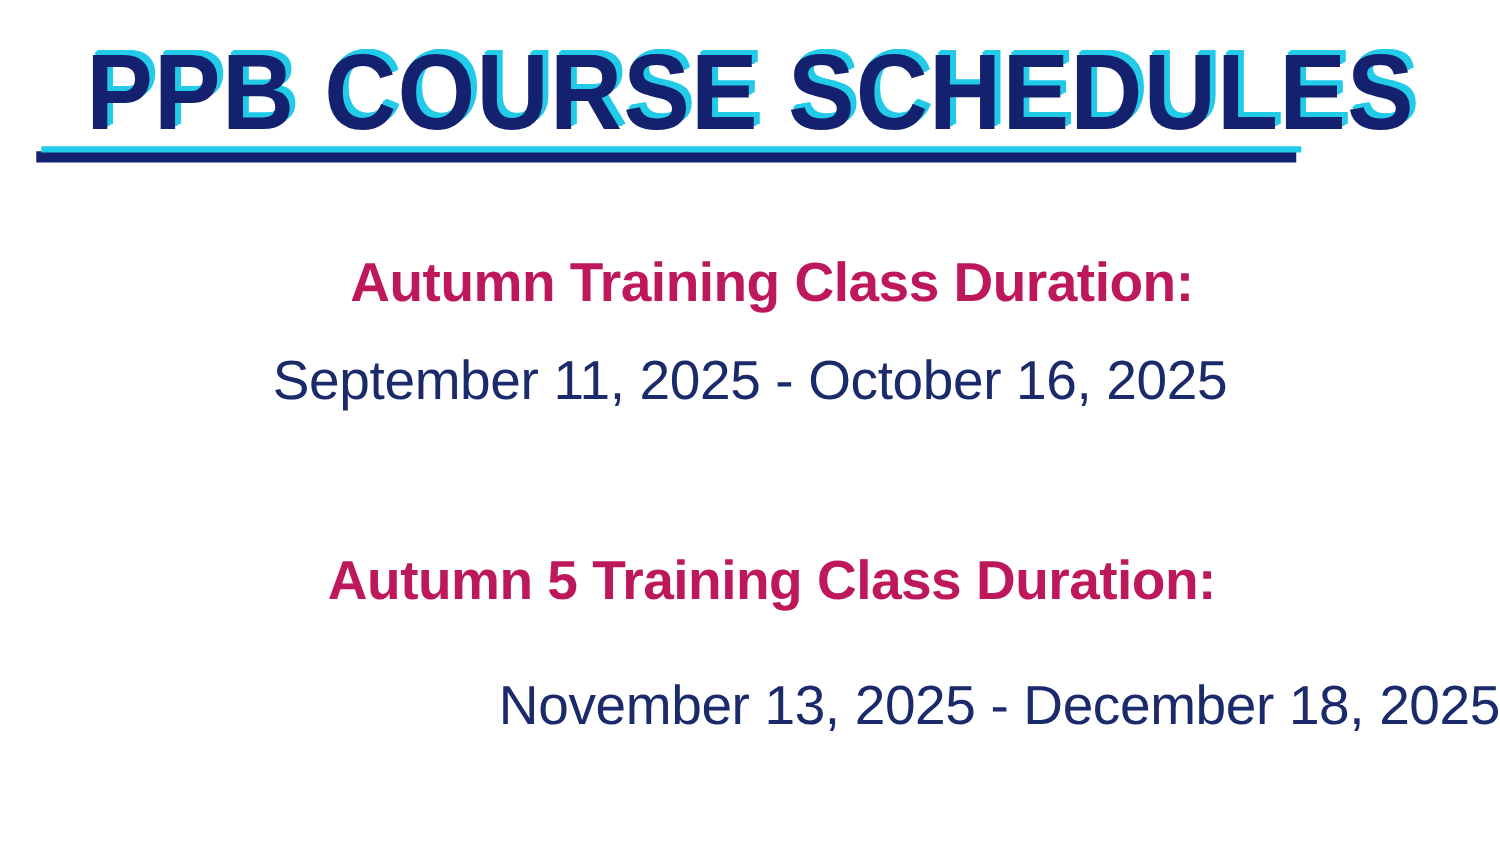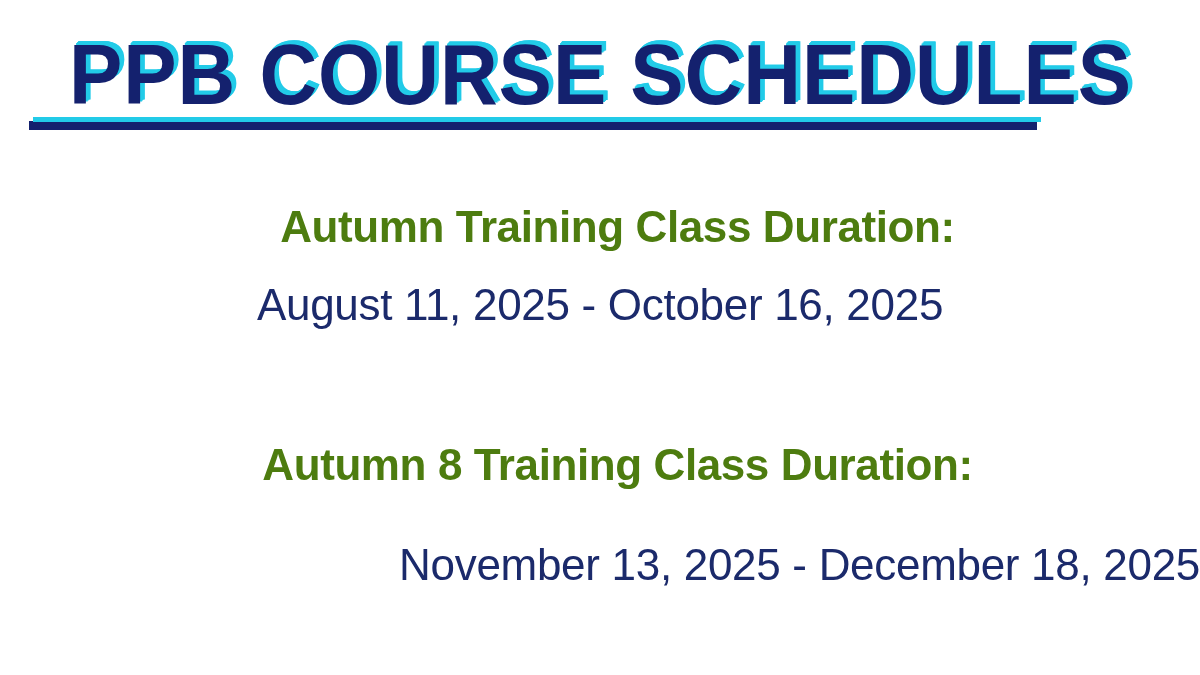--- a/index.html
+++ b/index.html
@@ -90,21 +90,21 @@
   .schedule-block.block-2 {
     margin-top: 98px;
   }
 
   .block-heading {
     font-family: "Liberation Sans", sans-serif;
     font-weight: 700;
     font-size: 44px;
     line-height: 62px;
     letter-spacing: -0.4px;
-    color: #4d7c0f;
+    color: #be185d;
     white-space: nowrap;
     margin-left: 35px;
   }
 
   .block-dates {
     font-family: "Liberation Sans", sans-serif;
     font-weight: 400;
     font-size: 44px;
     line-height: 62px;
     letter-spacing: -0.3px;
@@ -124,23 +124,23 @@
     <div class="title-wrap">
       <span class="title-text">PPB COURSE SCHEDULES</span>
       <span class="title-rule"></span>
     </div>
   </div>
 
   <div class="schedules">
 
     <div class="schedule-block block-1">
       <div class="block-heading">Autumn Training Class Duration:</div>
-      <div class="block-dates">August 11, 2025 - October 16, 2025</div>
+      <div class="block-dates">September 11, 2025 - October 16, 2025</div>
     </div>
 
     <div class="schedule-block block-2">
-      <div class="block-heading">Autumn 8 Training Class Duration:</div>
+      <div class="block-heading">Autumn 5 Training Class Duration:</div>
       <div class="block-dates">November 13, 2025 - December 18, 2025</div>
     </div>
 
   </div>
 
 </div>
 
 </body></html>

